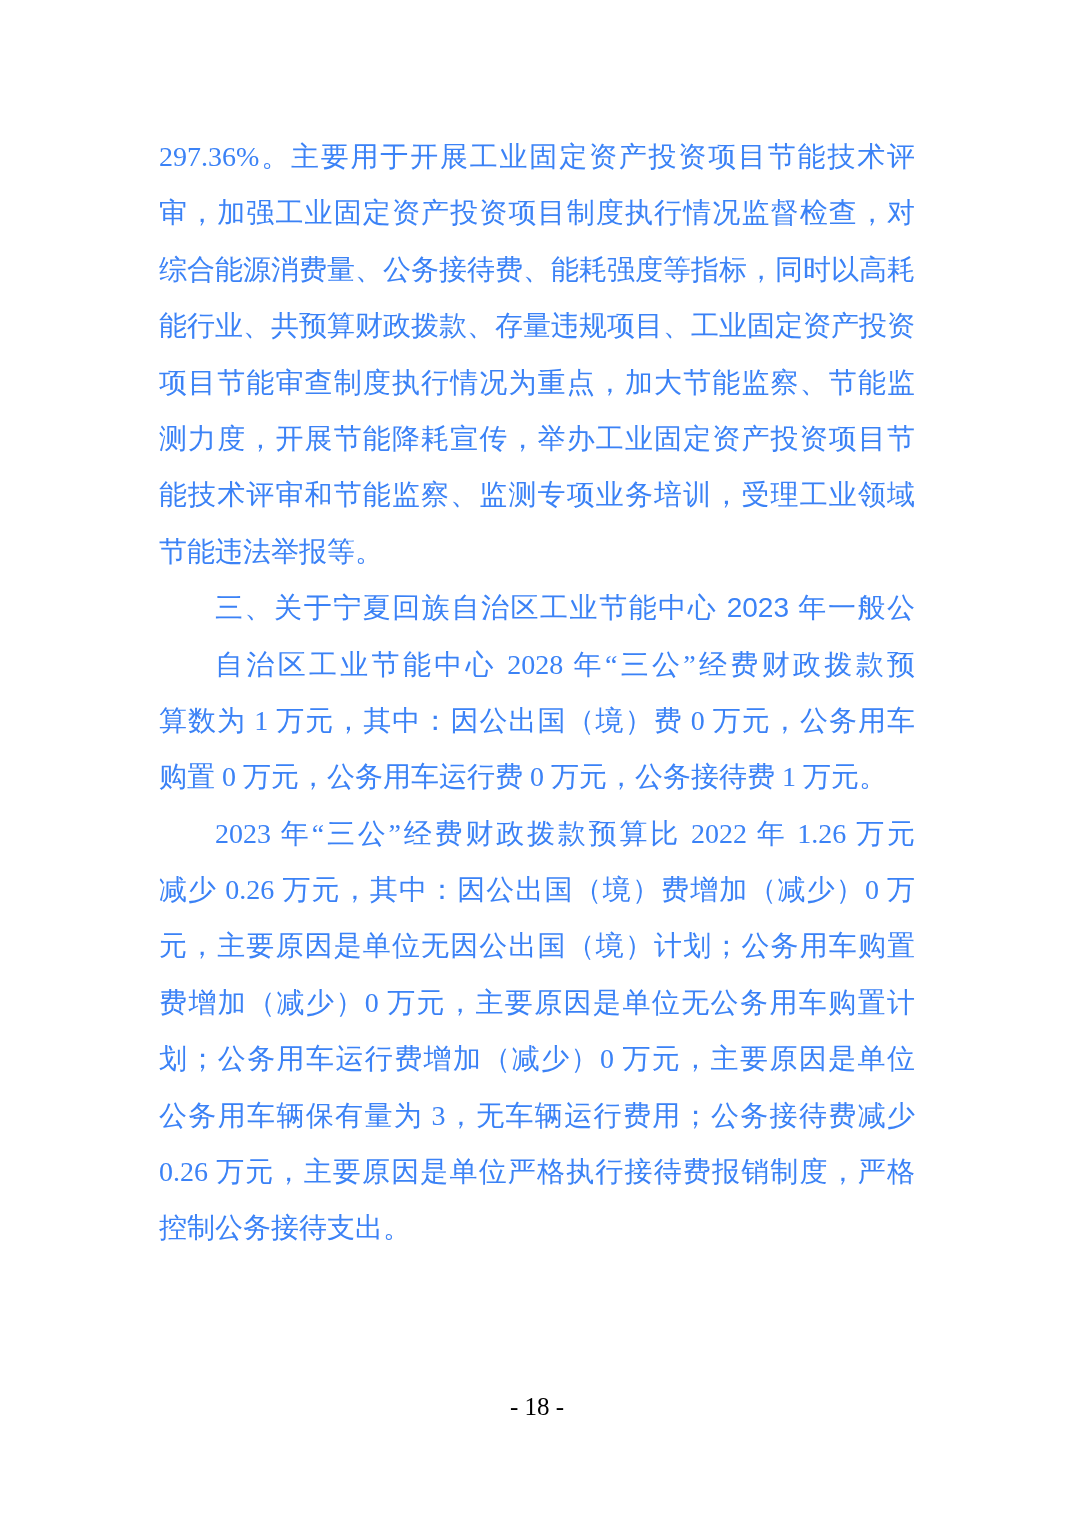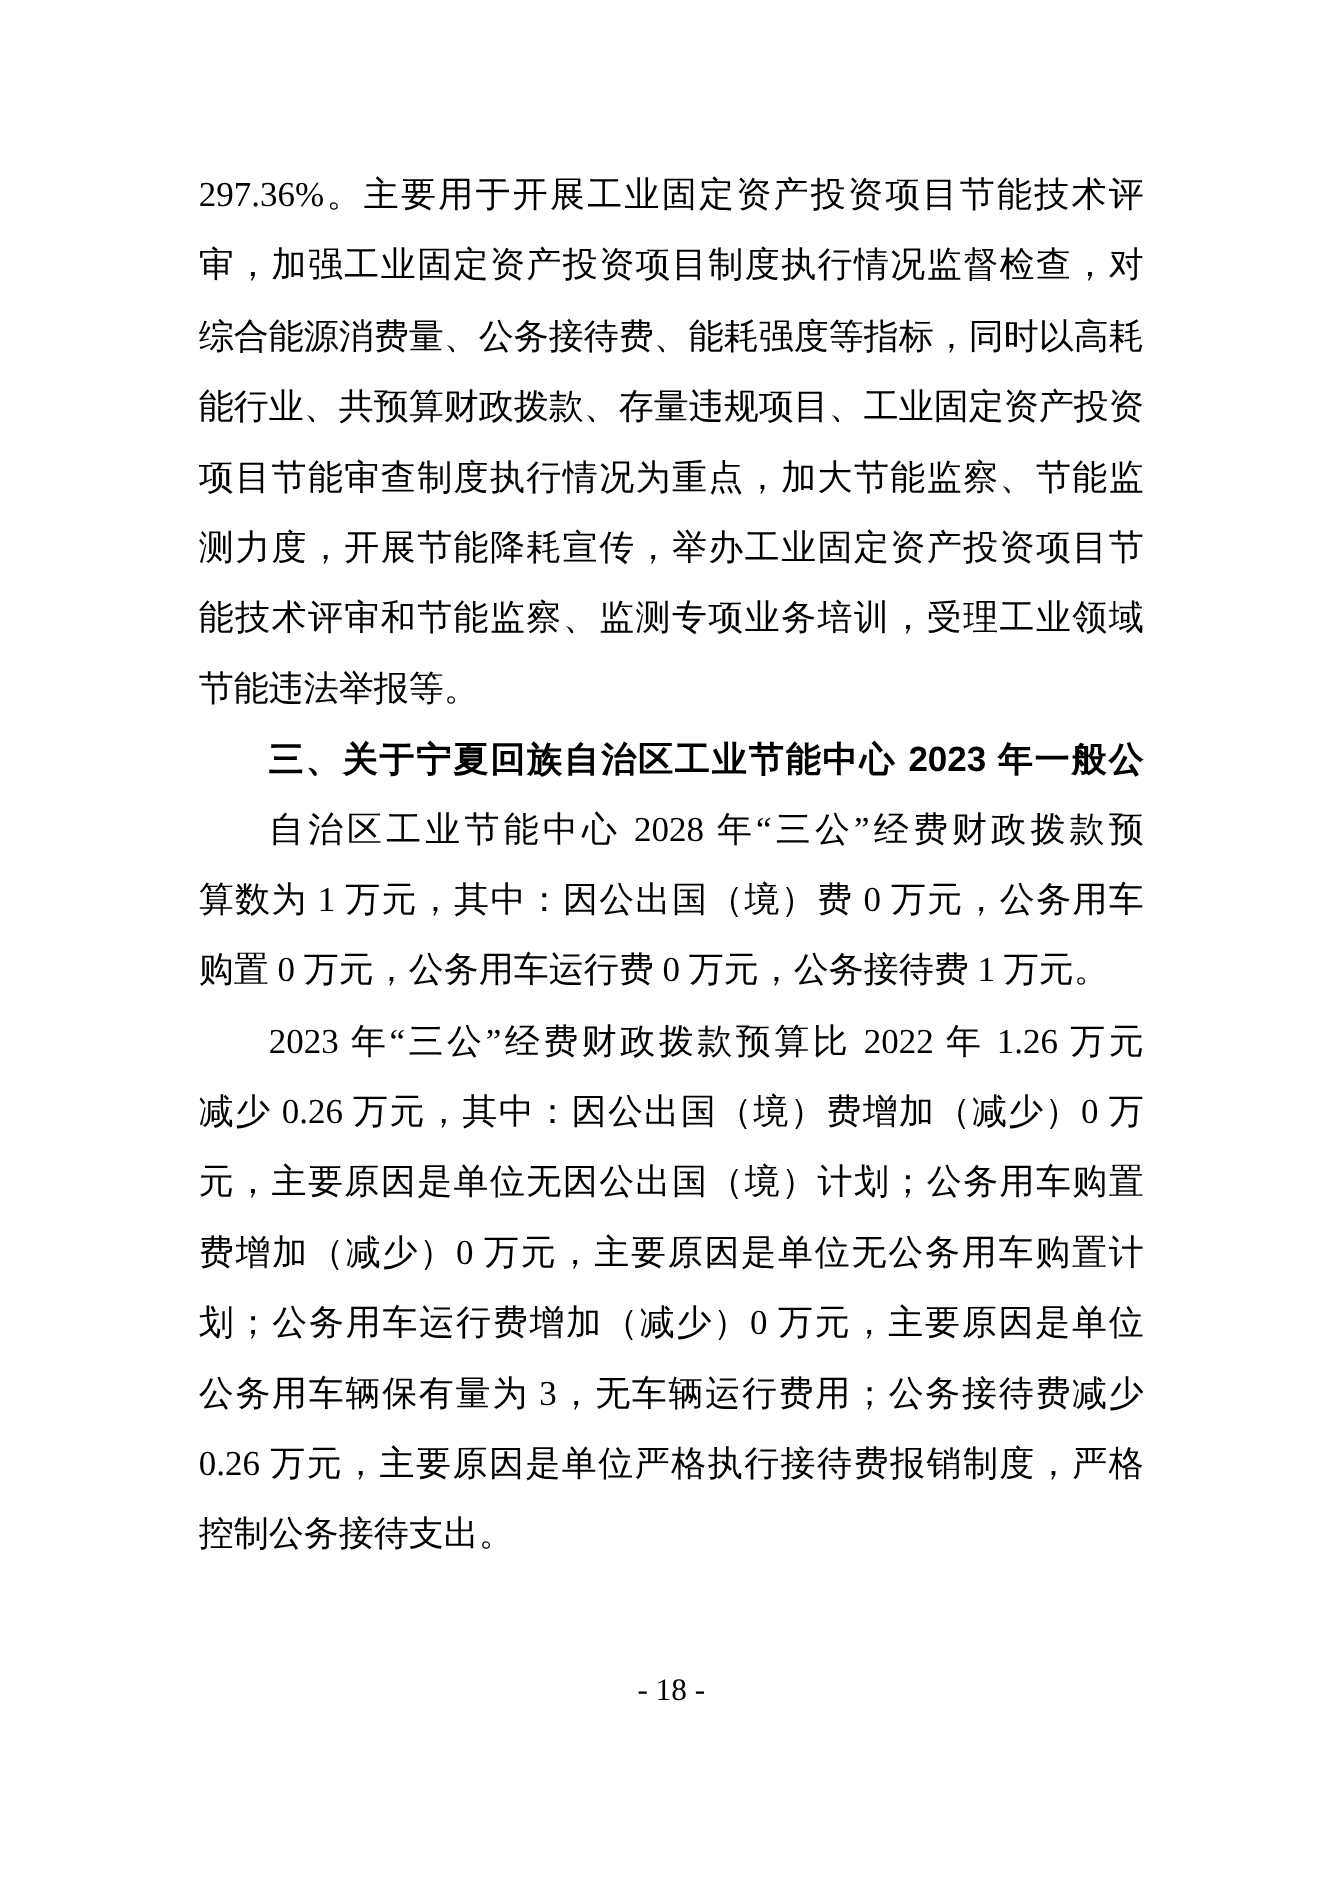--- a/index.html
+++ b/index.html
@@ -22,36 +22,36 @@
     top: 129px;
     width: 756px;
   }
   .line {
     font-size: 28px;
     line-height: 56.4px;
     height: 56.4px;
     text-align: justify;
     text-align-last: left;
     white-space: normal;
-    color: #000000;
+    color: #3b82f6;
   }
   .line.just {
     text-align-last: justify;
   }
   .line.indent {
     text-indent: 56px;
   }
   .block.heading .line {
     font-family: "Liberation Sans", "DejaVu Sans", sans-serif;
-    font-weight: 700;
+    font-weight: 400;
   }
   .footer {
     position: absolute;
     left: 0;
-    top: 1339px;
+    top: 1393px;
     width: 100%;
     text-align: center;
     font-size: 25px;
     line-height: 28px;
     color: #000000;
     font-family: "Liberation Serif", "DejaVu Serif", serif;
   }
 </style>
 </head>
 <body>

